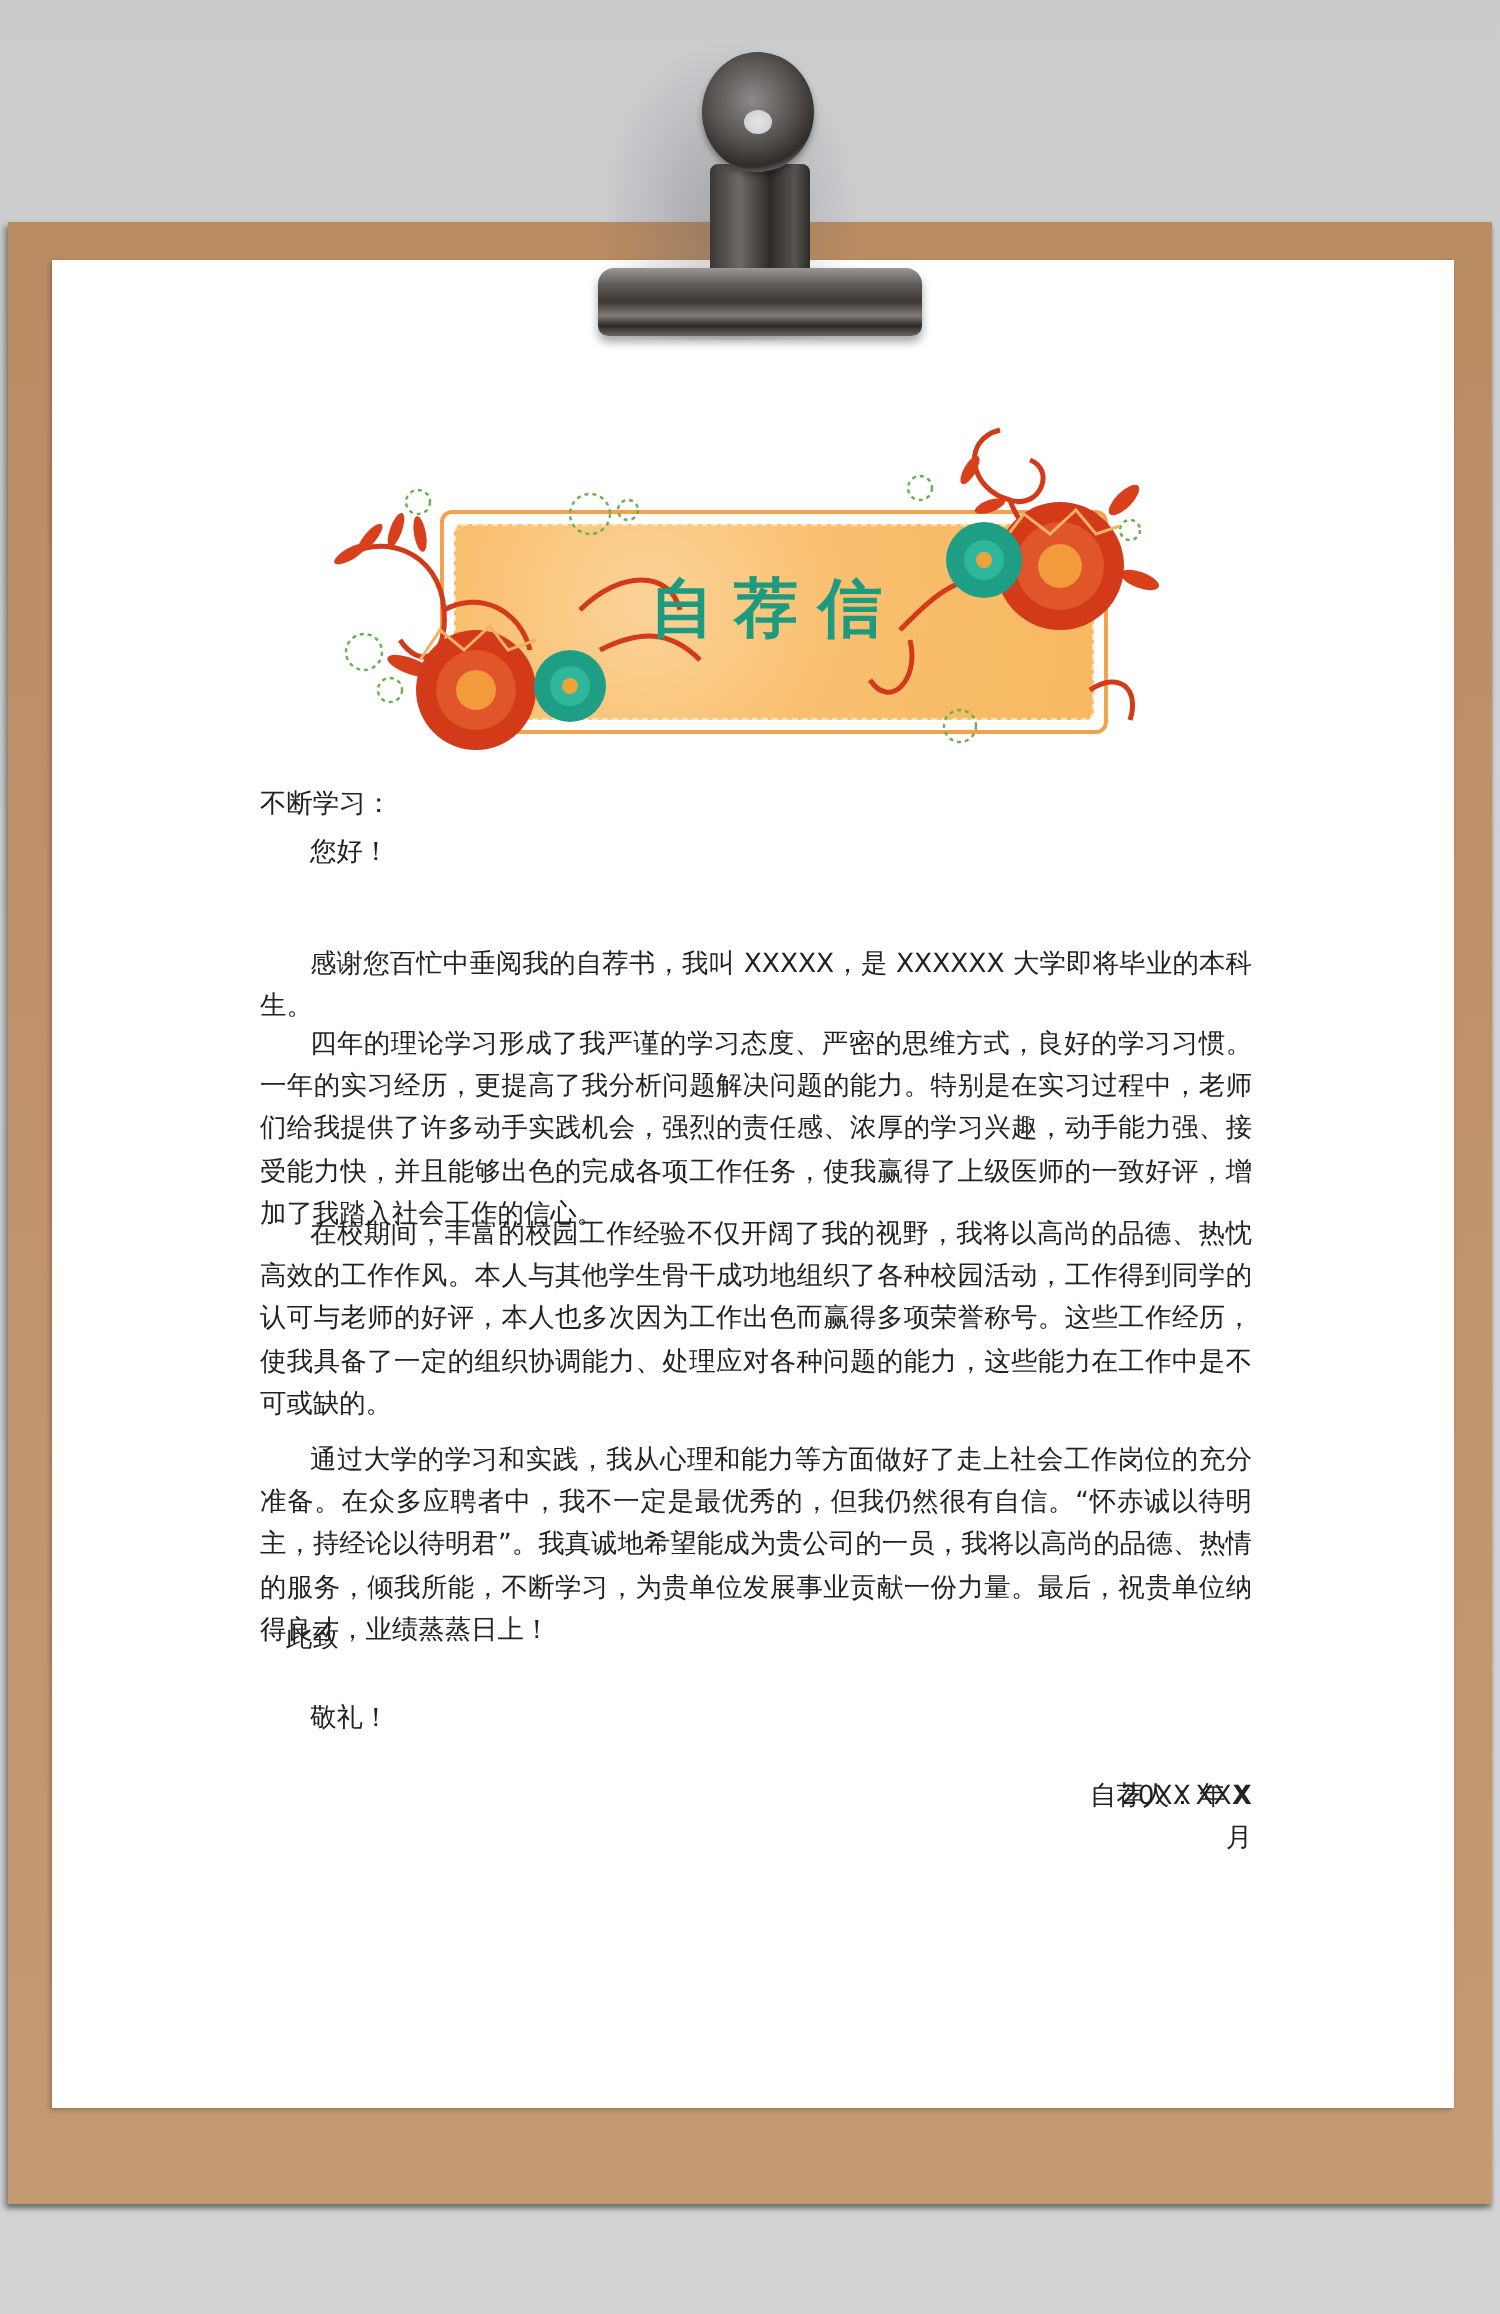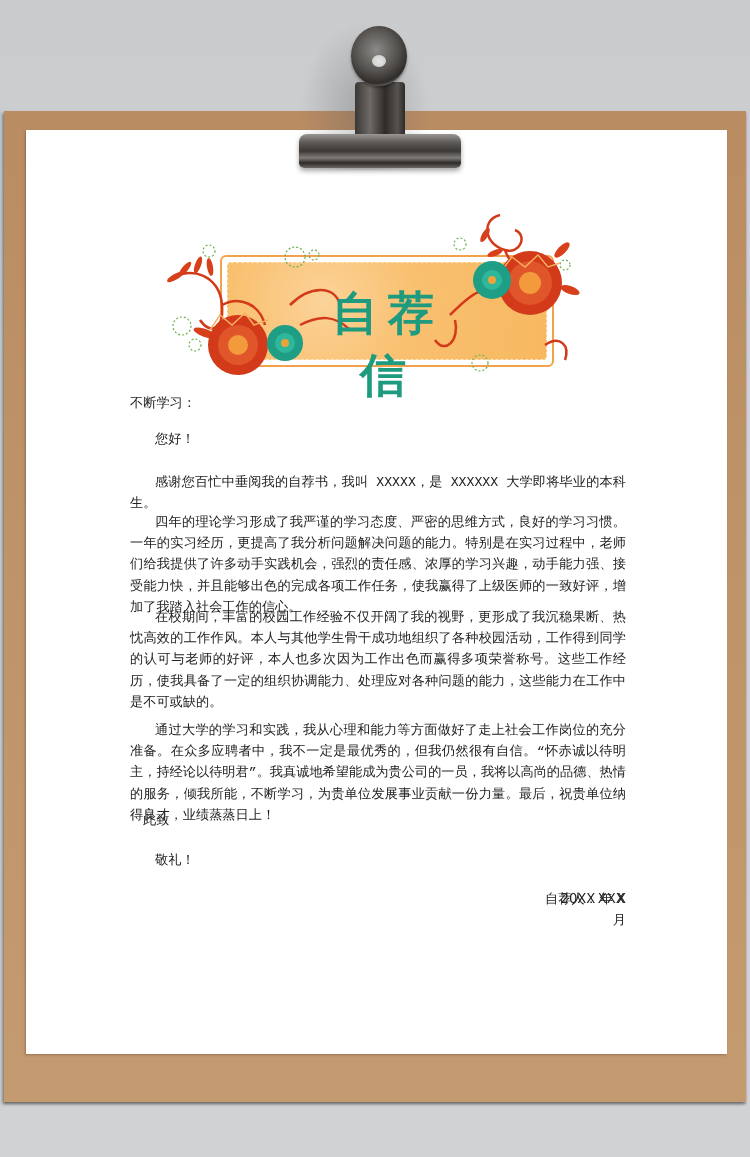--- a/index.html
+++ b/index.html
@@ -52,33 +52,33 @@
       border: 2px solid #f2a24a; border-radius: 6px; background: #fff;
     }
     .banner-inner {
       position: absolute; left: 5px; top: 5px; right: 5px; bottom: 5px;
       background: radial-gradient(circle at 30% 40%, #fbd399 0%, #f9c070 40%, #f7b860 100%);
       border: 1px dashed #ffe6c0; border-radius: 4px;
     }
     .banner-title {
       position: absolute; left: 168px; top: 88px; width: 140px; text-align: center;
       font-family: "DejaVu Serif", "Liberation Serif", serif; font-weight: bold;
-      font-size: 46px; letter-spacing: 10px; color: #1e9a7e;
+      font-size: 32px; letter-spacing: 10px; color: #1e9a7e;
     }
     .banner svg { position: absolute; left: 0; top: 0; }
 
     
     .letter {
       position: absolute; left: 130px; top: 392px; width: 496px;
       font-size: 13.2px; color: #222; line-height: 21.2px;
     }
     .letter p { margin: 0; }
     .salutation { position: absolute; left: 0; top: 0; }
-    .greeting { position: absolute; left: 25px; top: 36px; }
-    .para { position: absolute; left: 0; width: 496px; text-indent: 25px; text-align: justify; font-family: Liberation Mono, monospace; }
+    .greeting { position: absolute; left: 25px; top: 24px; }
+    .para { position: absolute; left: 0; width: 496px; text-indent: 25px; text-align: justify; }
     .p1 { top: 80px; }
     .p2 { top: 120px; }
     .p3 { top: 215px; }
     .p4 { top: 328px; }
     .closing1 { position: absolute; left: 13px; top: 417px; text-align: center; }
     .closing2 { position: absolute; left: 25px; top: 457px; }
     .signer { position: absolute; left: 415px; top: 496px; }
     .date { position: absolute; left: 415px; top: 496px; text-align: right; }
   </style>
 </head>
@@ -167,19 +167,19 @@
     </g>
   </svg>
   <div class="banner-title">自荐信</div>
 </div>
 
 <div class="letter">
   <p class="salutation">不断学习：</p>
   <p class="greeting">您好！</p>
   <p class="para p1">感谢您百忙中垂阅我的自荐书，我叫 XXXXX，是 XXXXXX 大学即将毕业的本科生。</p>
   <p class="para p2">四年的理论学习形成了我严谨的学习态度、严密的思维方式，良好的学习习惯。一年的实习经历，更提高了我分析问题解决问题的能力。特别是在实习过程中，老师们给我提供了许多动手实践机会，强烈的责任感、浓厚的学习兴趣，动手能力强、接受能力快，并且能够出色的完成各项工作任务，使我赢得了上级医师的一致好评，增加了我踏入社会工作的信心。</p>
-  <p class="para p3">在校期间，丰富的校园工作经验不仅开阔了我的视野，更形成了我沉稳果断、热忱高效的工作作风。本人与其他学生骨干成功地组织了各种校园活动，工作得到同学的认可与老师的好评，本人也多次因为工作出色而赢得多项荣誉称号。这些工作经历，使我具备了一定的组织协调能力、处理应对各种问题的能力，这些能力在工作中是不可或缺的。</p>
+  <p class="para p3">在校期间，丰富的校园工作经验不仅开阔了我的视野，我将以高尚的品德、热忱高效的工作作风。本人与其他学生骨干成功地组织了各种校园活动，工作得到同学的认可与老师的好评，本人也多次因为工作出色而赢得多项荣誉称号。这些工作经历，使我具备了一定的组织协调能力、处理应对各种问题的能力，这些能力在工作中是不可或缺的。</p>
   <p class="para p4">通过大学的学习和实践，我从心理和能力等方面做好了走上社会工作岗位的充分准备。在众多应聘者中，我不一定是最优秀的，但我仍然很有自信。“怀赤诚以待明主，持经论以待明君”。我真诚地希望能成为贵公司的一员，我将以高尚的品德、热情的服务，倾我所能，不断学习，为贵单位发展事业贡献一份力量。最后，祝贵单位纳得良才，业绩蒸蒸日上！</p>
   <p class="closing1">此致</p>
   <p class="closing2">敬礼！</p>
   <p class="signer">自荐人：XXX</p>
   <p class="date">20XX 年 X 月</p>
 </div>
 
 </body></html>

